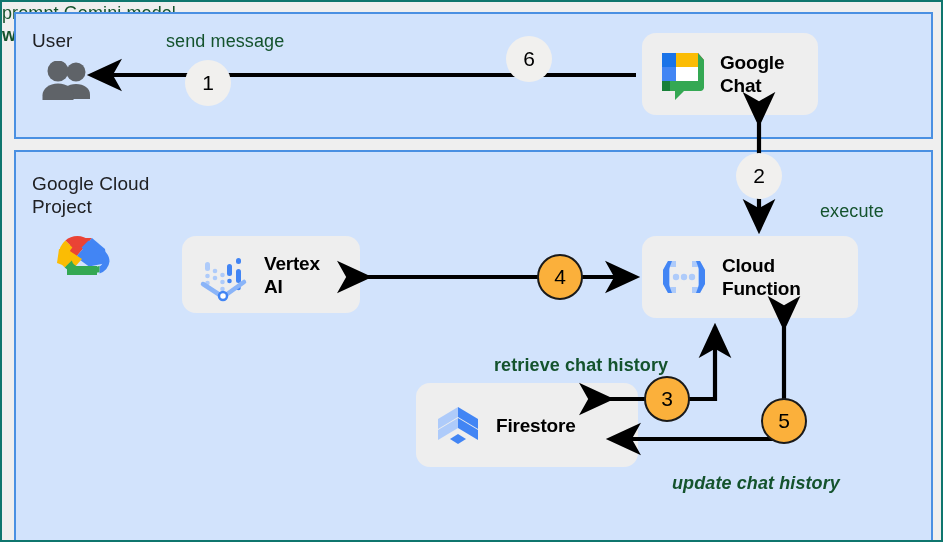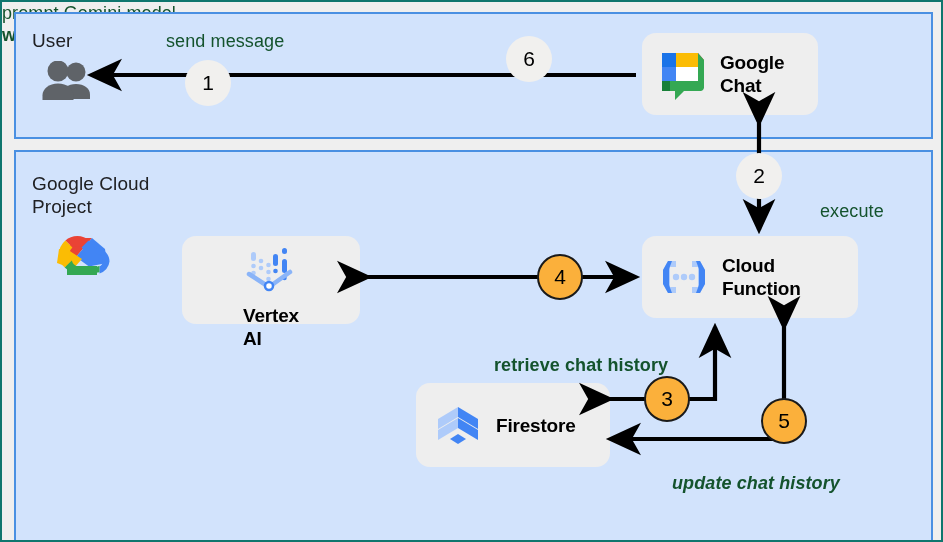--- a/index.html
+++ b/index.html
@@ -58,23 +58,23 @@
   }
   .node-label {
     font-size: 19px;
     font-weight: bold;
     color: #000000;
     line-height: 23px;
     letter-spacing: -.2px;
     white-space: pre-line;
   }
   #node-google-chat { left: 640px; top: 31px;  width: 176px; height: 82px; }
-  #node-vertex-ai   { left: 180px; top: 234px; width: 178px; height: 88px; flex-direction: column; }
+  #node-vertex-ai   { left: 180px; top: 234px; width: 178px; height: 77px; }
   #node-cloud-fn    { left: 640px; top: 234px; width: 216px; height: 82px; }
-  #node-firestore   { left: 414px; top: 381px; width: 194px; height: 84px; }
+  #node-firestore   { left: 414px; top: 381px; width: 222px; height: 84px; }
 
   .icon-wrap { flex: 0 0 auto; display: block; line-height: 0; }
 
   
   .step {
     position: absolute;
     width: 46px; height: 46px;
     border-radius: 50%;
     display: flex;
     align-items: center;

